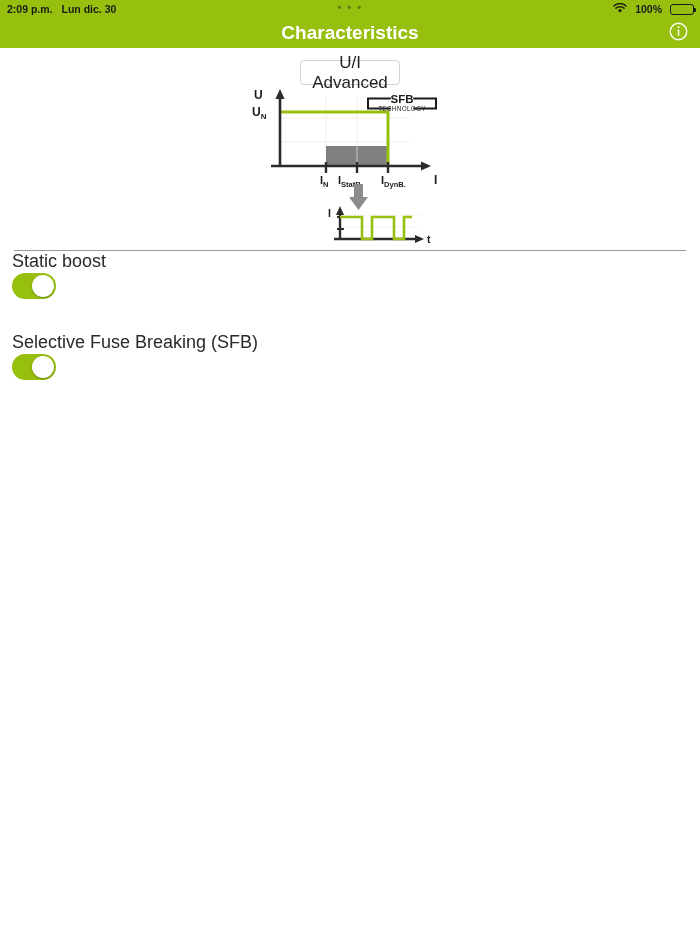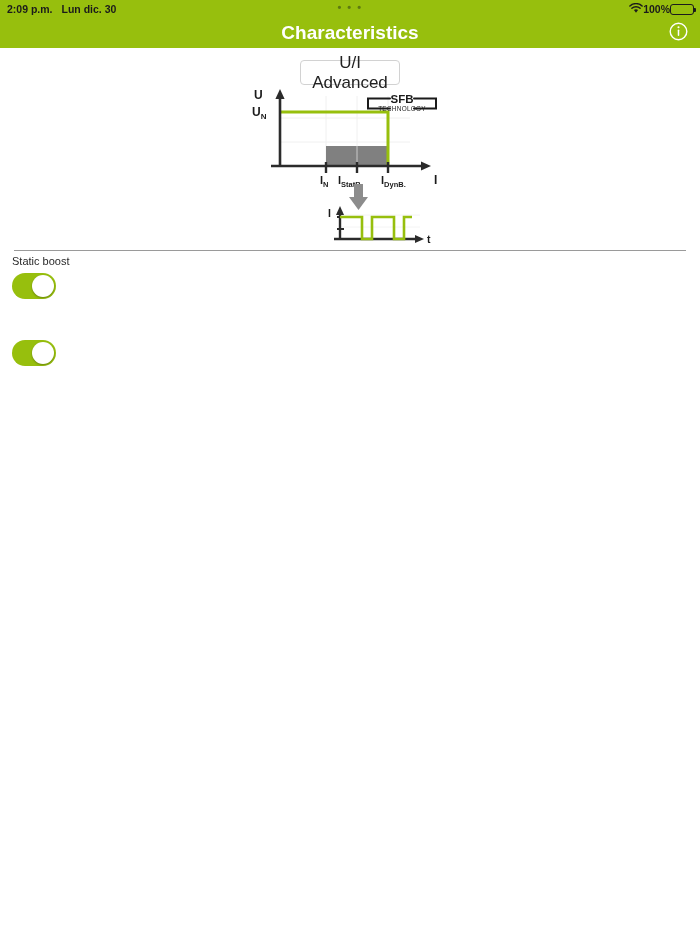--- a/index.html
+++ b/index.html
@@ -44,21 +44,21 @@
     letter-spacing: 1.5px;
     font-size: 11px;
     color: #5d7a10;
     line-height: 10px;
     position: relative;
     top: -2px;
   }
   .status-right {
     position: absolute;
     right: 6px;
-    display: flex; align-items: center; gap: 0;
+    display: flex; align-items: center; gap: 8px;
   }
   .wifi-icon { display: block; }
   .battery {
     position: relative;
     width: 24px; height: 11px;
     border: 1.3px solid #1b1b1b;
     border-radius: 3px;
     padding: 1.3px;
   }
   .battery::after {
@@ -147,21 +147,21 @@
     background: #9a9a9a;
   }
 
   .settings {
     position: absolute;
     left: 0; top: 206px;
     width: 700px;
   }
   .setting-row { padding: 0 0 0 12px; }
   .setting-label {
-    font-size: 11px;
+    font-size: 18px;
     color: #2a2a2a;
     line-height: 14px;
     padding-top: 0px;
   }
   .toggle {
     margin-top: 5px;
     position: relative;
     width: 44px; height: 26px;
     border-radius: 13px;
     background: #b7c9c9;
@@ -307,20 +307,21 @@
           <div class="knob"></div>
         </div>
       </div>
 
       <div class="row-gap"></div>
 
 
       <div class="row-gap"></div>
 
       <div class="setting-row">
+        <div class="setting-label">Selective Fuse Breaking (SFB)</div>
         <div class="toggle on" role="switch" aria-checked="true">
           <div class="knob"></div>
         </div>
       </div>
 
     </div>
   </div>
 </div>
 
 </body></html>

